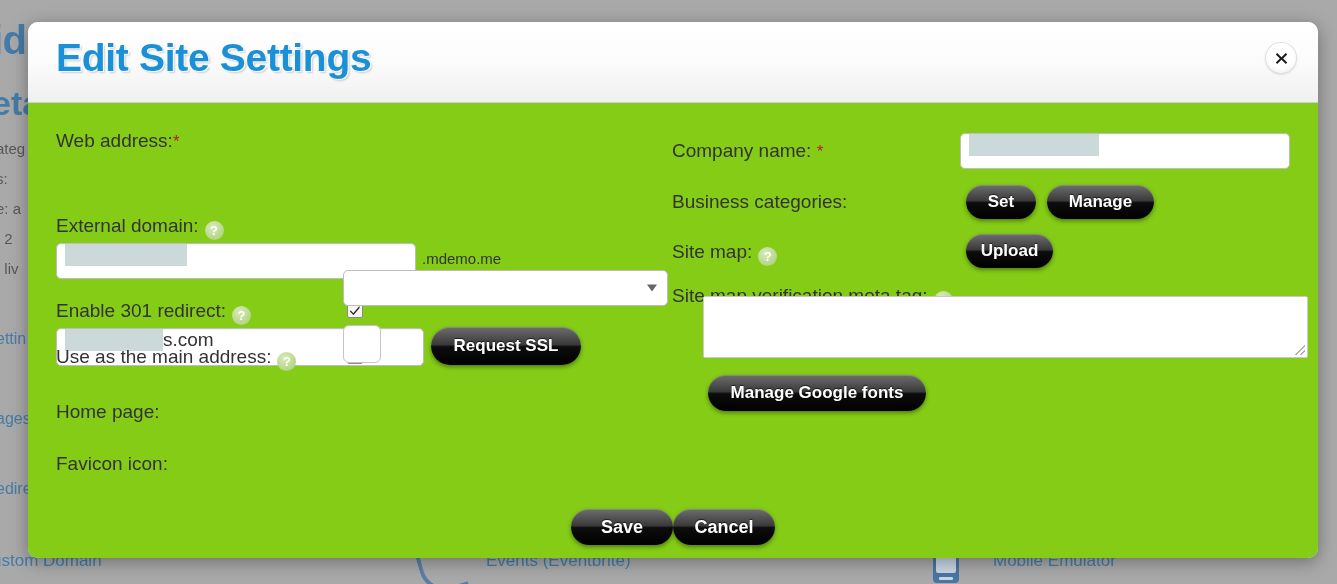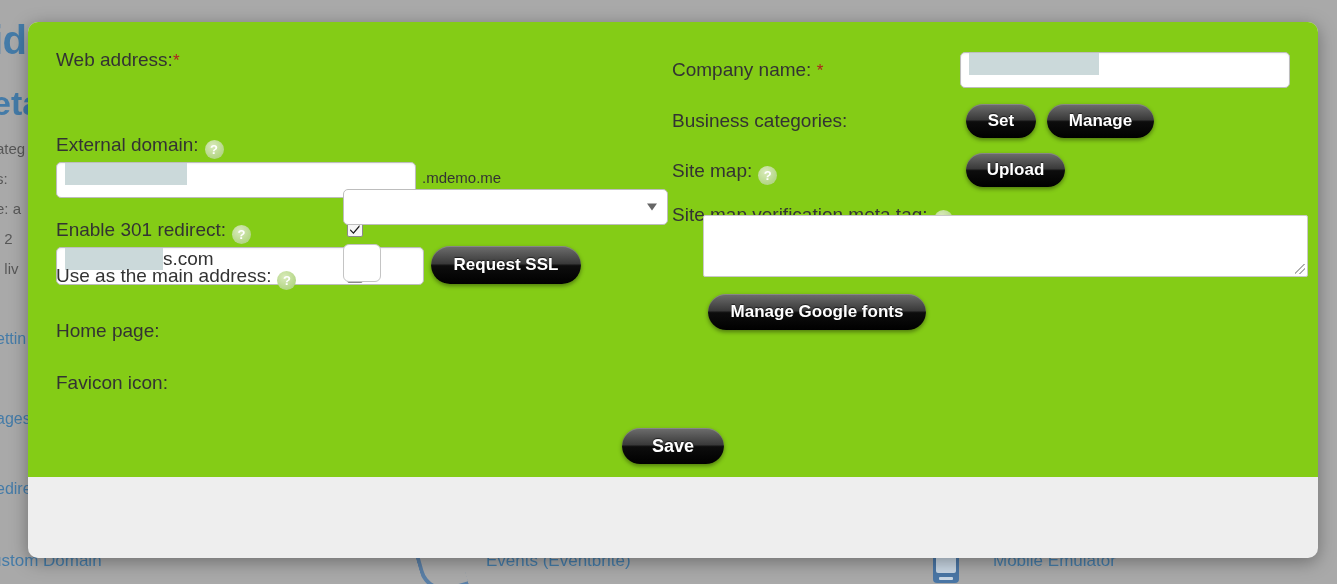--- a/index.html
+++ b/index.html
@@ -347,20 +347,28 @@
   <div class="bg-text bg-bottom-link" style="left:-8px;">ustom Domain</div>
   <div class="bg-text bg-bottom-link" style="left:486px;">Events (Eventbrite)</div>
   <div class="bg-text bg-bottom-link" style="left:993px;">Mobile Emulator</div>
 
   <div id="bg-swoosh"></div>
   <div id="bg-phone-icon"></div>
 </div>
 
 <div id="modal">
 
+  <div id="modal-header">
+    <div id="modal-title">Edit Site Settings</div>
+    <div id="close-button">
+      <svg width="15" height="15" viewBox="0 0 15 15" aria-hidden="true">
+        <path d="M3.2 2.0 L7.5 6.3 L11.8 2.0 L13.2 3.6 L9.1 7.5 L13.2 11.4 L11.8 13.0 L7.5 8.7 L3.2 13.0 L1.8 11.4 L5.9 7.5 L1.8 3.6 Z" fill="#1a1a1a"></path>
+      </svg>
+    </div>
+  </div>
 
   <div id="modal-body">
 
     <div class="col" id="col-left">
 
       <div class="field-label" style="left:0; top:27px;">
         <span>Web address:</span><span class="req-star">*</span>
       </div>
       <div class="text-input" style="left:0; top:140px; width:360px; height:36px;">
         <span class="redacted" style="width:122px;"></span>
@@ -414,30 +422,31 @@
         <span class="redacted" style="width:130px;"></span>
       </div>
 
       <div class="field-label" style="left:0; top:88px;">Business categories:</div>
       <button class="pill-btn" style="left:294px; top:82px; width:70px; height:34px;">Set</button>
       <button class="pill-btn" style="left:375px; top:82px; width:107px; height:34px;">Manage</button>
 
       <div class="field-label" style="left:0; top:138px;">
         <span>Site map:</span><span class="help-icon">?</span>
       </div>
-      <button class="pill-btn" style="left:294px; top:131px; width:99px; height:34px;">Upload</button>
+      <button class="pill-btn" style="left:294px; top:131px; width:87px; height:34px;">Upload</button>
 
       <div class="field-label" style="left:0; top:182px;">
         <span>Site map verification meta tag:</span><span class="help-icon">?</span>
       </div>
       <div id="meta-tag-textarea">
         <span id="meta-tag-grip"></span>
       </div>
 
       <button class="pill-btn" style="left:36px; top:272px; width:218px; height:36px;">Manage Google fonts</button>
     </div>
 
     <div id="modal-footer">
       <button class="pill-btn footer-btn">Save</button>
+      <button class="pill-btn footer-btn">Cancel</button>
     </div>
 
   </div>
 </div>
 
 </body></html>

